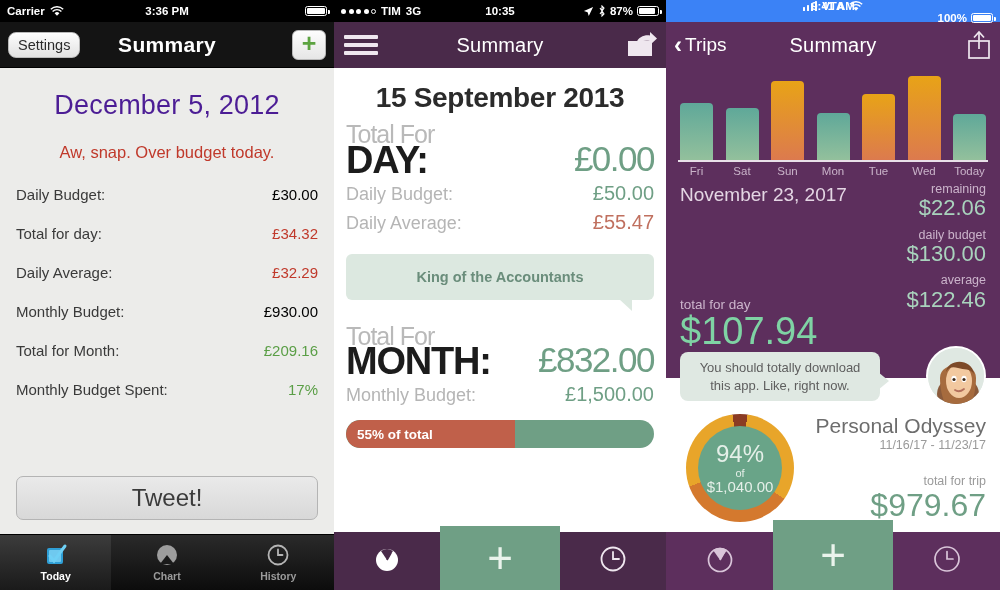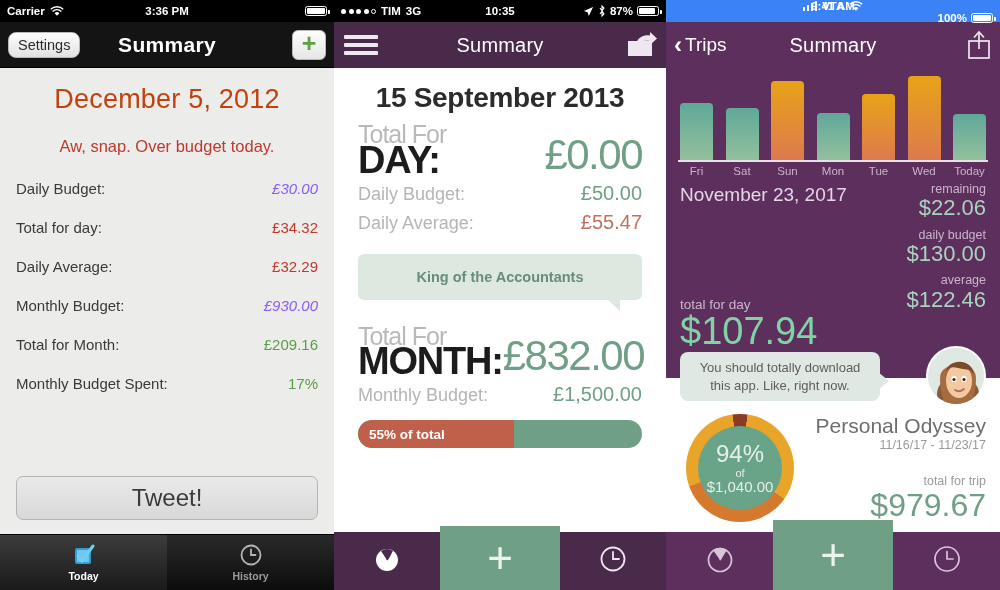--- a/index.html
+++ b/index.html
@@ -68,54 +68,54 @@
   .hamburger{ z-index:3; display:flex; flex-direction:column; gap:4px; padding:4px 2px;}
   .hamburger i{ display:block; width:34px; height:4px; background:#efe7ef; border-radius:1px;}
   .share-ios6{ margin-left:auto; z-index:3; width:32px; height:26px; position:relative;}
   .back-btn{ z-index:3; display:flex; align-items:center; gap:3px; color:#fff; font-size:19px;}
   .chev{ font-size:24px; line-height:.8; font-weight:bold; }
   .share-box{ margin-left:auto; z-index:3; width:26px; height:30px; position:relative;}
 
   
   .p1-body{ background:#ececea; height:calc(590px - 22px - 46px - 56px); padding:0 16px; position:relative;}
   .p1-date{
-    text-align:center; font-size:27px; color:#c2410c; padding-top:16px;
+    text-align:center; font-size:27px; color:#4c1d95; padding-top:22px;
     font-family:"Liberation Sans", sans-serif; letter-spacing:.2px;
   }
   .p1-warn{ text-align:center; font-size:16.5px; color:#c0392b; margin-top:22px; }
   .p1-rows{ margin-top:24px; }
   .p1-row{
     display:flex; justify-content:space-between; align-items:baseline;
     font-size:15px; color:#3a3a3a; margin-bottom:22px;
   }
   .p1-row .val{ font-weight:400; }
-  .v-red{ color:#c0392b; } .v-green{ color:#5a9e46; } .v-dark{ color:#8b5cf6;font-style:italic;}
+  .v-red{ color:#c0392b; } .v-green{ color:#5a9e46; } .v-dark{ color:#000000;}
   .tweet-btn{
     position:absolute; left:16px; right:16px; bottom:14px; height:44px;
     background:linear-gradient(#eaeaea,#d8d8d8); border:1px solid #b4b4b4;
     border-radius:7px; display:flex; align-items:center; justify-content:center;
     font-size:24px; color:#3b3b3b;
   }
   .tabbar1{
     height:56px; background:linear-gradient(#2a2a2a,#0c0c0c);
     display:flex; border-top:1px solid #000;
   }
   .tab1{ flex:1; display:flex; flex-direction:column; align-items:center; justify-content:center; gap:3px;
          font-size:10.5px; color:#9b9b9b; font-weight:bold; }
   .tab1.active{ background:linear-gradient(#3c3c3c,#1a1a1a); color:#fff; }
   .tabicon{ width:24px; height:24px; position:relative; }
 
   
-  .p2-body{ background:#fff; height:calc(590px - 22px - 46px - 58px); padding:0 24px; position:relative;}
+  .p2-body{ background:#fff; height:calc(590px - 22px - 46px - 58px); padding:0 12px; position:relative;}
   .p2-date{ text-align:center; font-size:28px; font-weight:bold; color:#2b2b2b; padding-top:14px; letter-spacing:-.3px;}
   .big-row{ display:flex; align-items:flex-end; justify-content:space-between; margin-top:10px; }
   .big-label{ line-height:.82; }
   .big-label .small{ display:block; font-size:25px; color:#b9b9b9; font-weight:300; letter-spacing:-1px;}
   .big-label .big{ display:block; font-size:38px; color:#1c1c1c; font-weight:bold; letter-spacing:-1.2px;}
-  .big-amount{ font-size:42px; color:#6f9f85; font-weight:300; letter-spacing:-1.5px; line-height:1;}
+  .big-amount{ font-size:35px; color:#6f9f85; font-weight:300; letter-spacing:-1.5px; line-height:1;}
   .sub-row{ display:flex; justify-content:space-between; align-items:baseline; margin-top:6px; }
   .sub-label{ font-size:18px; color:#b5b5b5; font-weight:300;}
   .sub-val{ font-size:20px; font-weight:300; }
   .sv-green{ color:#6f9f85; } .sv-red{ color:#c0705f; }
   .bubble{
     margin-top:20px; background:#dce8e0; border-radius:6px; height:46px;
     display:flex; align-items:center; justify-content:center;
     color:#6a8d7b; font-size:14.5px; font-weight:bold; position:relative;
   }
   .bubble::after{
@@ -273,20 +273,29 @@
     <div class="tabbar1">
       <div class="tab1 active">
         <span class="tabicon">
           <svg width="24" height="24" viewBox="0 0 24 24">
             <rect x="3" y="5" width="16" height="16" rx="2" fill="#2f9fd6"></rect>
             <rect x="5" y="7" width="12" height="12" rx="1" fill="#6fc9ef"></rect>
             <path d="M6 13 L10 18 L21 3" stroke="#6fd0f5" stroke-width="3" fill="none" stroke-linecap="round"></path>
           </svg>
         </span>
         <span>Today</span>
+      </div>
+      <div class="tab1">
+        <span class="tabicon">
+          <svg width="24" height="24" viewBox="0 0 24 24">
+            <circle cx="12" cy="12" r="10" fill="#9d9d9d"></circle>
+            <path d="M12 12 L5 21 L19 21 Z" fill="#1a1a1a"></path>
+          </svg>
+        </span>
+        <span>Chart</span>
       </div>
       <div class="tab1">
         <span class="tabicon">
           <svg width="24" height="24" viewBox="0 0 24 24">
             <circle cx="12" cy="12" r="9.5" fill="none" stroke="#b5b5b5" stroke-width="1.8"></circle>
             <path d="M12 6.5 V12 H16.5" stroke="#b5b5b5" stroke-width="1.8" fill="none" stroke-linecap="round"></path>
           </svg>
         </span>
         <span>History</span>
       </div>

